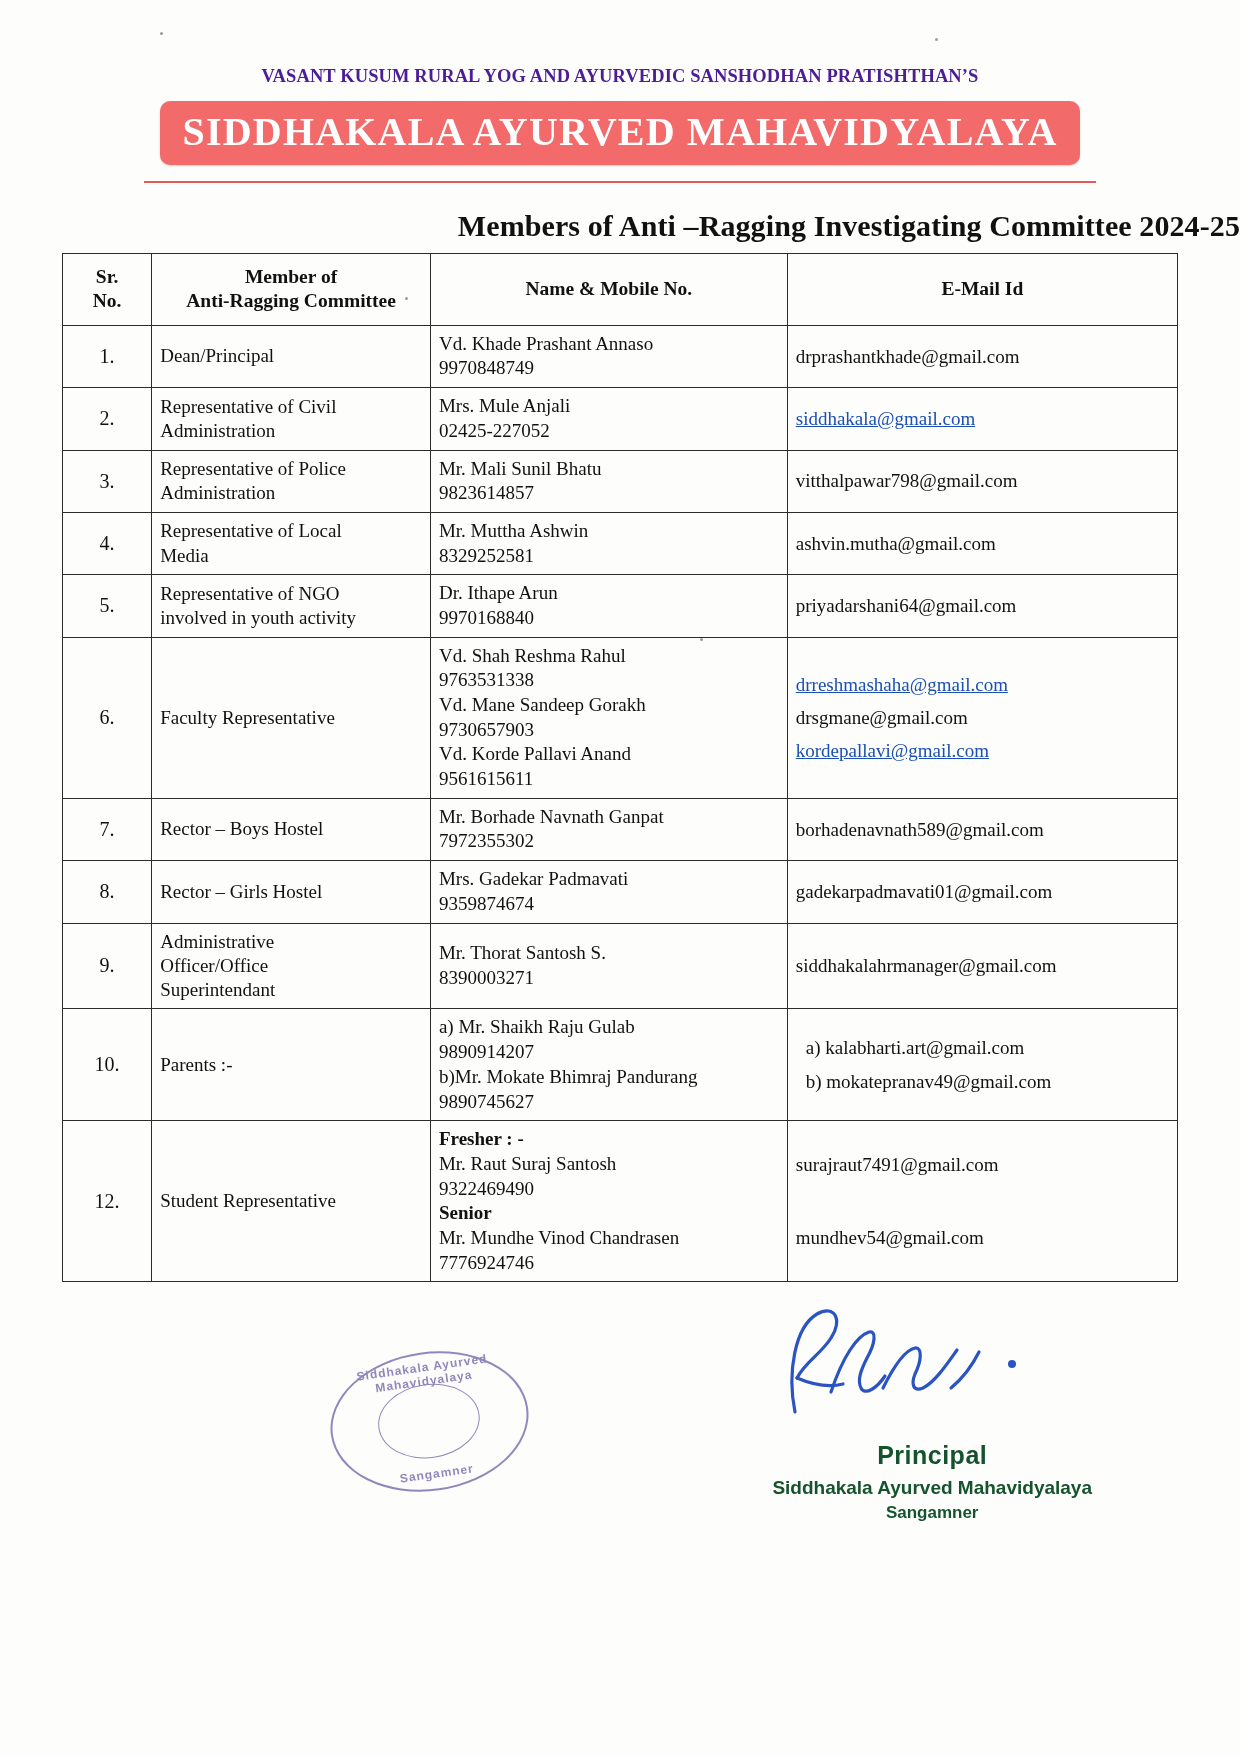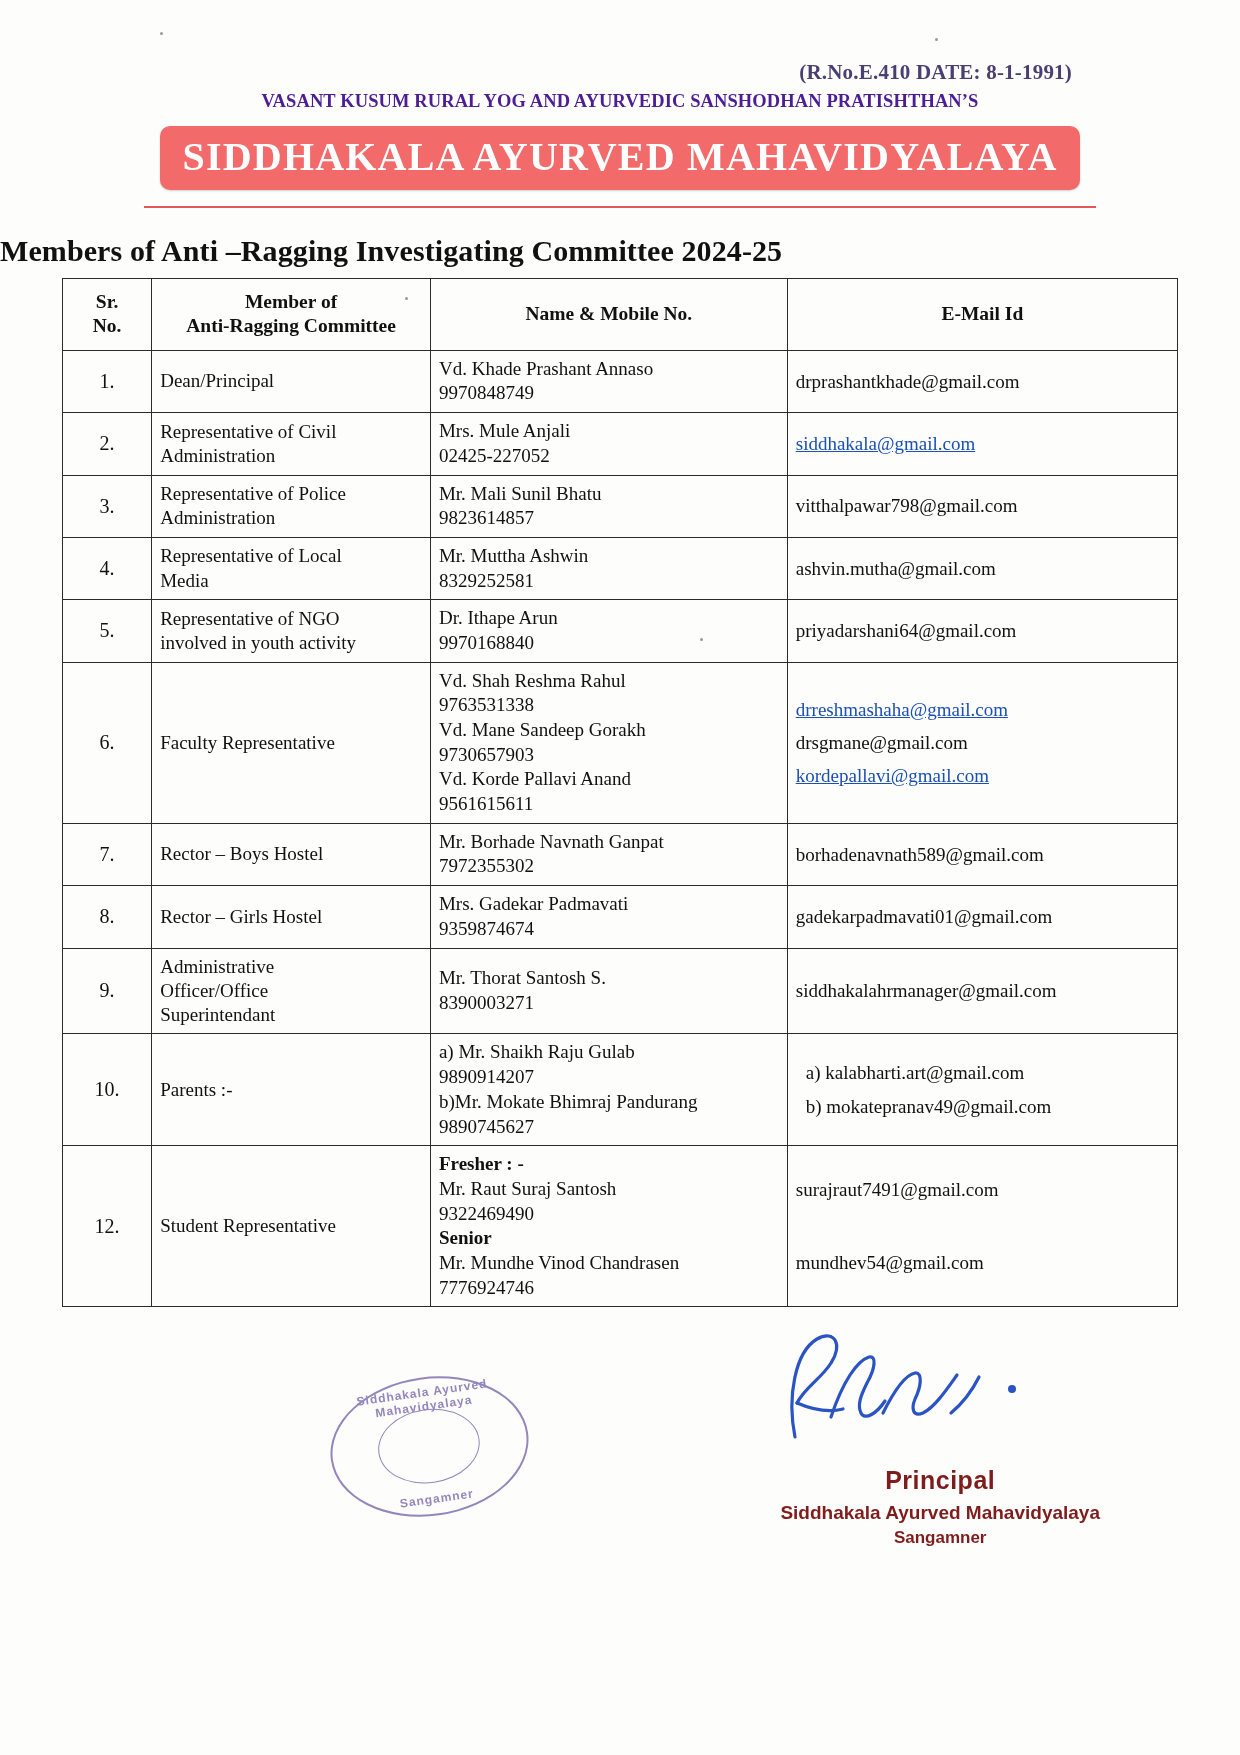--- a/index.html
+++ b/index.html
@@ -63,21 +63,21 @@
     color: #4b3f72;
     line-height: 1.42;
   }
   .rule {
     margin: 16px 24px 0 24px;
     border-bottom: 2.5px solid #e05a5a;
   }
 
   
   .doctitle {
-    text-align: left;
+    text-align: right;
     font-family: "Liberation Serif", serif;
     font-weight: bold;
     font-size: 30px;
     margin: 26px 0 10px 0;
     letter-spacing: 0.1px;
   }
 
   
   .table-wrap {
     padding: 0 62px;
@@ -167,44 +167,43 @@
     color: #6f5fa8;
     letter-spacing: 1px;
   }
   .sign-svg {
     position: absolute;
     right: 175px;
     top: 10px;
   }
   .principal-block {
     position: absolute;
-    right: 140px;
+    right: 148px;
     top: 155px;
     text-align: center;
     font-family: "Liberation Sans", sans-serif;
-    color: #7f1d1d;
+    color: #14532d;
     line-height: 1.45;
   }
   .principal-block .p1 { font-size: 25px; font-weight: bold; letter-spacing: 0.5px; }
   .principal-block .p2 { font-size: 19px; font-weight: bold; }
   .principal-block .p3 { font-size: 17px; font-weight: bold; }
   .speck {
     position: absolute;
     width: 3px; height: 3px;
     background: #9a9a9a;
     border-radius: 50%;
   }
 </style>
 </head>
 <body>
 
 <div class="page">
 
   <div class="letterhead">
-    <div class="regline">(R.No.E.410 DATE: 8-1-1991)</div>
     <div class="trustline">VASANT KUSUM RURAL YOG AND AYURVEDIC SANSHODHAN PRATISHTHAN’S</div>
     <div class="titlebar">
       <div class="collegename">SIDDHAKALA AYURVED MAHAVIDYALAYA</div>
     </div>
     <div class="addr">
     </div>
     <div class="rule"></div>
   </div>
 
   <div class="doctitle">Members of Anti –Ragging Investigating Committee 2024-25</div>

